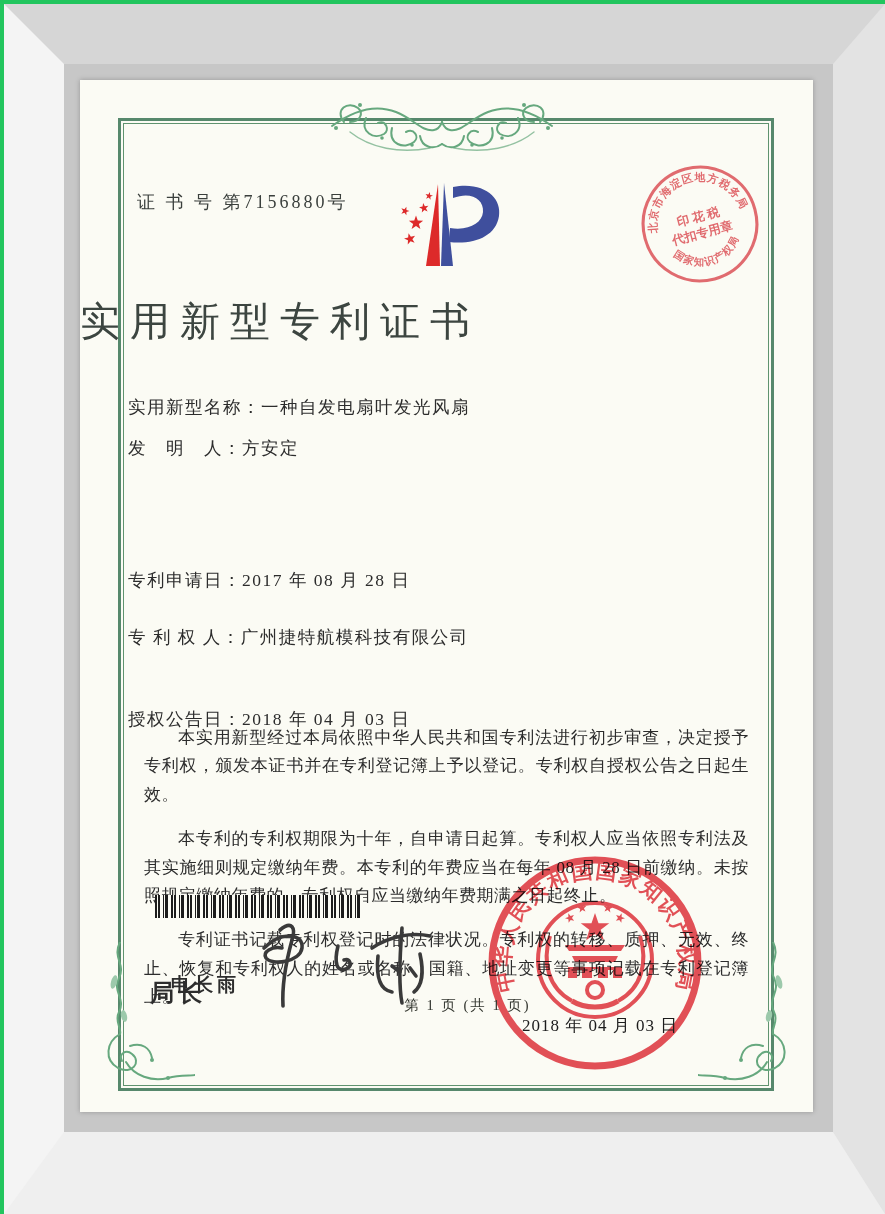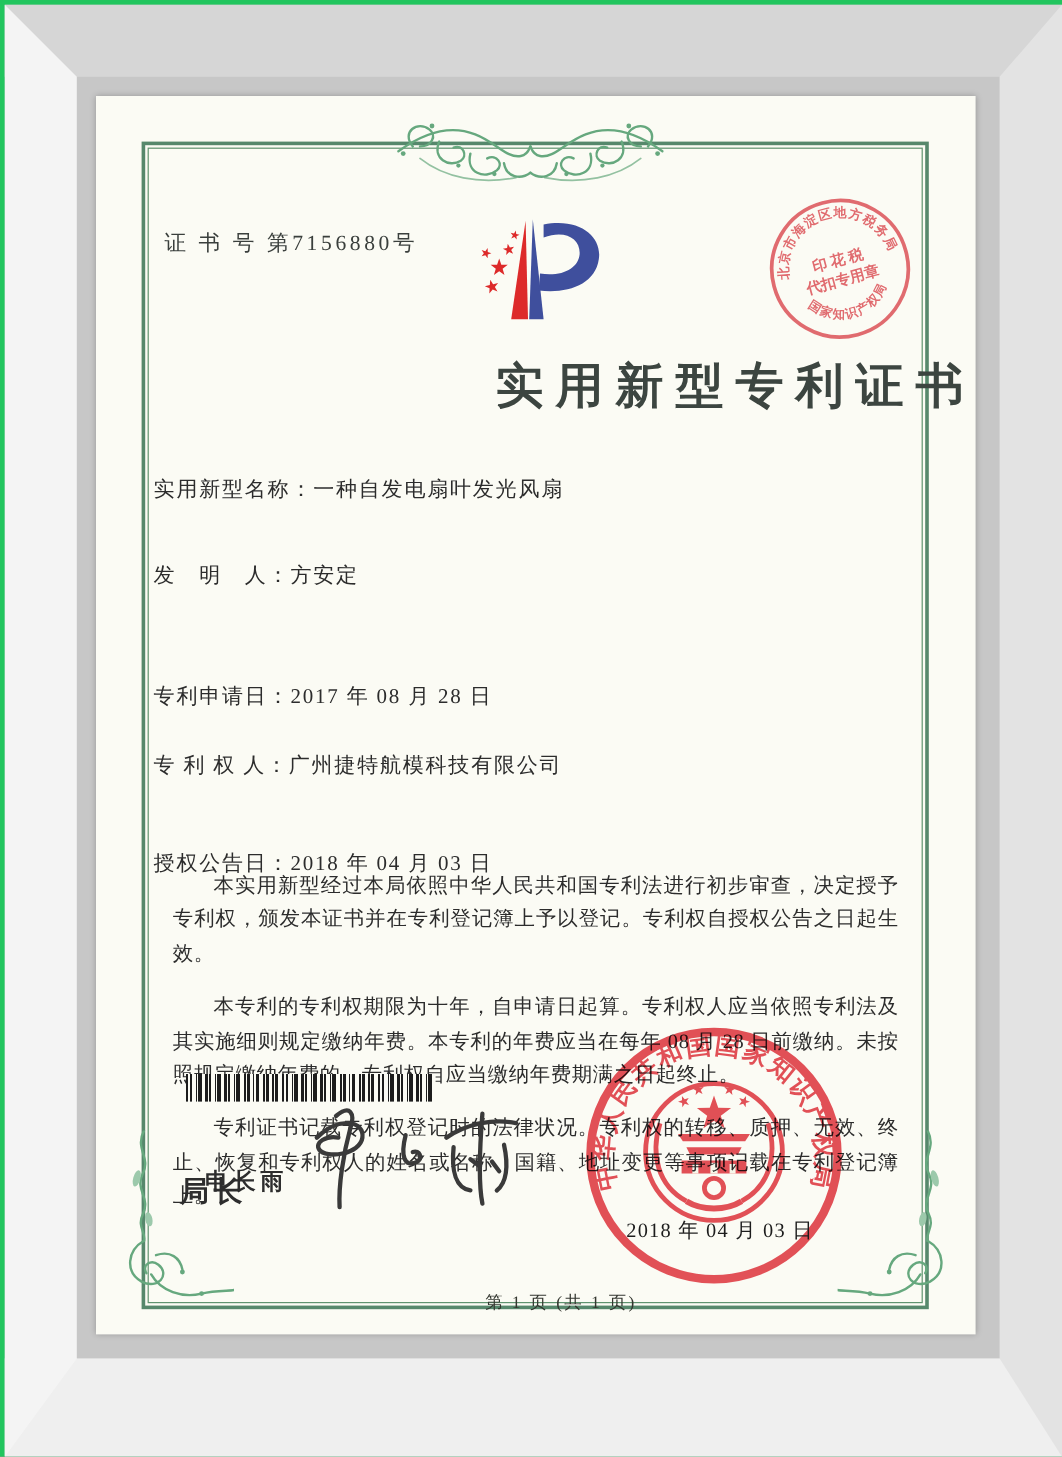--- a/index.html
+++ b/index.html
@@ -14,39 +14,39 @@
   
   .paper{position:absolute;left:80px;top:80px;width:733px;height:1032px;
          background:#fbfbf4;box-shadow:0 0 5px rgba(0,0,0,.25);}
   
   .gborder{position:absolute;left:38px;top:38px;width:650px;height:967px;
            border:3px solid #56886c;}
   .gborder-inner{position:absolute;inset:2px;border:1px solid #5f936f;}
   
   .certno{position:absolute;left:57px;top:110px;font-size:18px;letter-spacing:3px;color:#3a3f3c;}
   .logo{position:absolute;left:303px;top:98px;}
-  .title{position:absolute;left:0;top:214px;width:733px;text-align:right;
-         font-size:40px;font-weight:700;color:#3c4540;letter-spacing:10px;}
+  .title{position:absolute;left:0;top:214px;width:733px;text-align:left;
+         font-size:40px;font-weight:400;color:#3c4540;letter-spacing:10px;}
   .frow{position:absolute;left:48px;font-size:17.5px;color:#2c2c2c;letter-spacing:1.5px;white-space:nowrap;}
   .paras{position:absolute;left:48px;top:628px;width:637px;font-size:17px;line-height:28.4px;
          color:#2c2c2c;text-align:justify;}
   .paras p{margin:16px;text-indent:2em;letter-spacing:0.5px;}
   .barcode{position:absolute;left:75px;top:815px;width:208px;height:23px;
      background:repeating-linear-gradient(90deg,#1c1c1c 0 2px,#fbfbf4 2px 3px,#1c1c1c 3px 5px,
      #fbfbf4 5px 8px,#1c1c1c 8px 9px,#fbfbf4 9px 10px,#1c1c1c 10px 13px,#fbfbf4 13px 16px);}
   .signer-title{position:absolute;left:70px;top:858px;font-size:24px;letter-spacing:4px;color:#2d2d2d;
          font-family:"Liberation Sans","DejaVu Sans",sans-serif;font-weight:600;margin-top:39px;}
   .signer-name{position:absolute;left:68px;top:892px;font-size:19px;letter-spacing:4px;color:#2d2d2d;
          font-family:"Liberation Sans","DejaVu Sans",sans-serif;font-weight:600;margin-left:23px;}
   .signature{position:absolute;left:172px;top:838px;}
   .seal{position:absolute;left:400px;top:768px;mix-blend-mode:multiply;}
   .seal-date{position:absolute;left:430px;top:934px;width:180px;text-align:center;
              font-size:17px;letter-spacing:1px;color:#1c1c1c;z-index:5;}
   .taxstamp{position:absolute;left:558px;top:82px;mix-blend-mode:multiply;}
-  .footer{position:absolute;left:0;top:996px;width:775px;text-align:center;
+  .footer{position:absolute;left:0;top:916px;width:775px;text-align:center;
           font-size:14.5px;letter-spacing:2px;color:#33362f;}
   .orn{position:absolute;z-index:3;}
   svg text{font-family:"Liberation Serif","DejaVu Serif",serif;}
 </style>
 </head>
 <body>
 
 <div id="app">
   <div class="frame"></div>
 
@@ -115,21 +115,21 @@
         <use href="#star" transform="translate(33,45) scale(0.75)"></use>
         <use href="#star" transform="translate(27,61) scale(0.60) rotate(-14)"></use>
       </g>
     </svg>
 
     <div class="title">实用新型专利证书</div>
 
     <div class="frow" style="top:315px">
       <span>实用新型名称：</span><span>一种自发电扇叶发光风扇</span>
     </div>
-    <div class="frow" style="top:387px">
+    <div class="frow" style="top:356px">
       <span>发　明　人：</span><span>方安定</span>
     </div>
     <div class="frow" style="top:488px">
       <span>专利申请日：</span><span>2017 年 08 月 28 日</span>
     </div>
     <div class="frow" style="top:545px">
       <span>专 利 权 人：</span><span>广州捷特航模科技有限公司</span>
     </div>
     <div class="frow" style="top:627px">
       <span>授权公告日：</span><span>2018 年 04 月 03 日</span>

